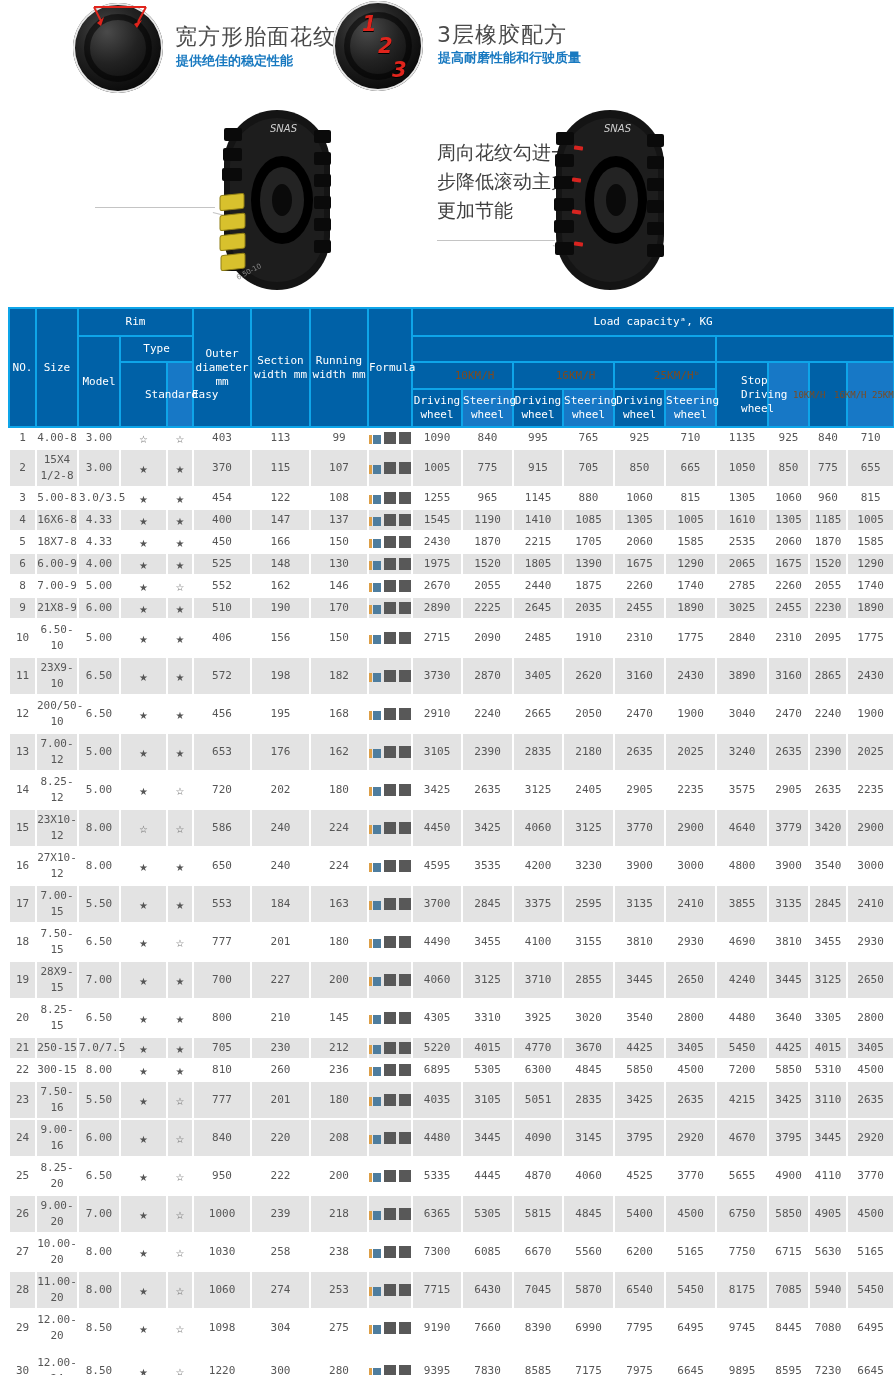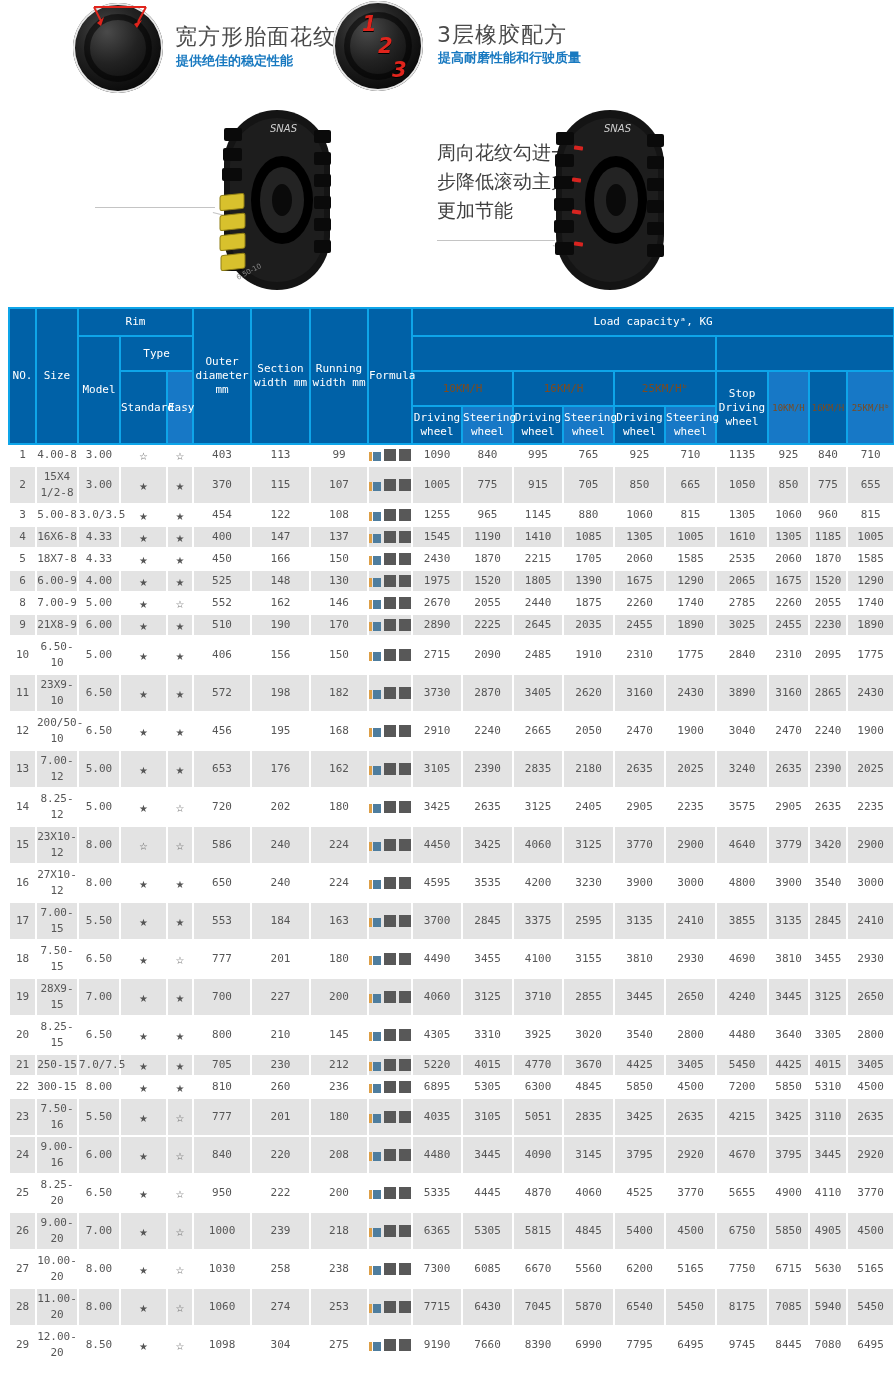--- a/index.html
+++ b/index.html
@@ -44,22 +44,22 @@
 
   
   table { border-collapse:collapse; table-layout:fixed; width:886px; margin-left:8px;
     font-family:"DejaVu Sans Mono","Liberation Mono",monospace; }
   thead th { background:#0061a7; color:#fff; border:2px solid #0ea5e9; font-weight:normal;
     font-size:11px; text-align:center; padding:1px 0; line-height:14px; }
   thead th.light { background:#1778c6; }
   thead th.speed { color:#7c4b20; }
   thead th.tail { color:#7c4b20; font-size:9px; padding:0; white-space:nowrap; overflow:visible; }
   tr.hr1 th { height:28px; }
-  tr.hr2 th { height:35px; }
-  tr.hr3 th { height:35px; }
+  tr.hr2 th { height:26px; }
+  tr.hr3 th { height:27px;padding-left:24px; }
   tr.hr4 th { height:38px; }
 
   tbody td { border:2px solid #fff; color:#565656; font-size:11px; text-align:center;
     padding:2px 0; line-height:16px; background:#fff; }
   tr.shaded td { background:#e3e3e3; }
   tr.plain td { padding:7px 0; }
   td.c-size { white-space:pre-line; }
   td.c-star { font-size:14px; line-height:15px; }
 
   .fchip { display:inline-flex; align-items:flex-end; gap:3px; vertical-align:middle; }

